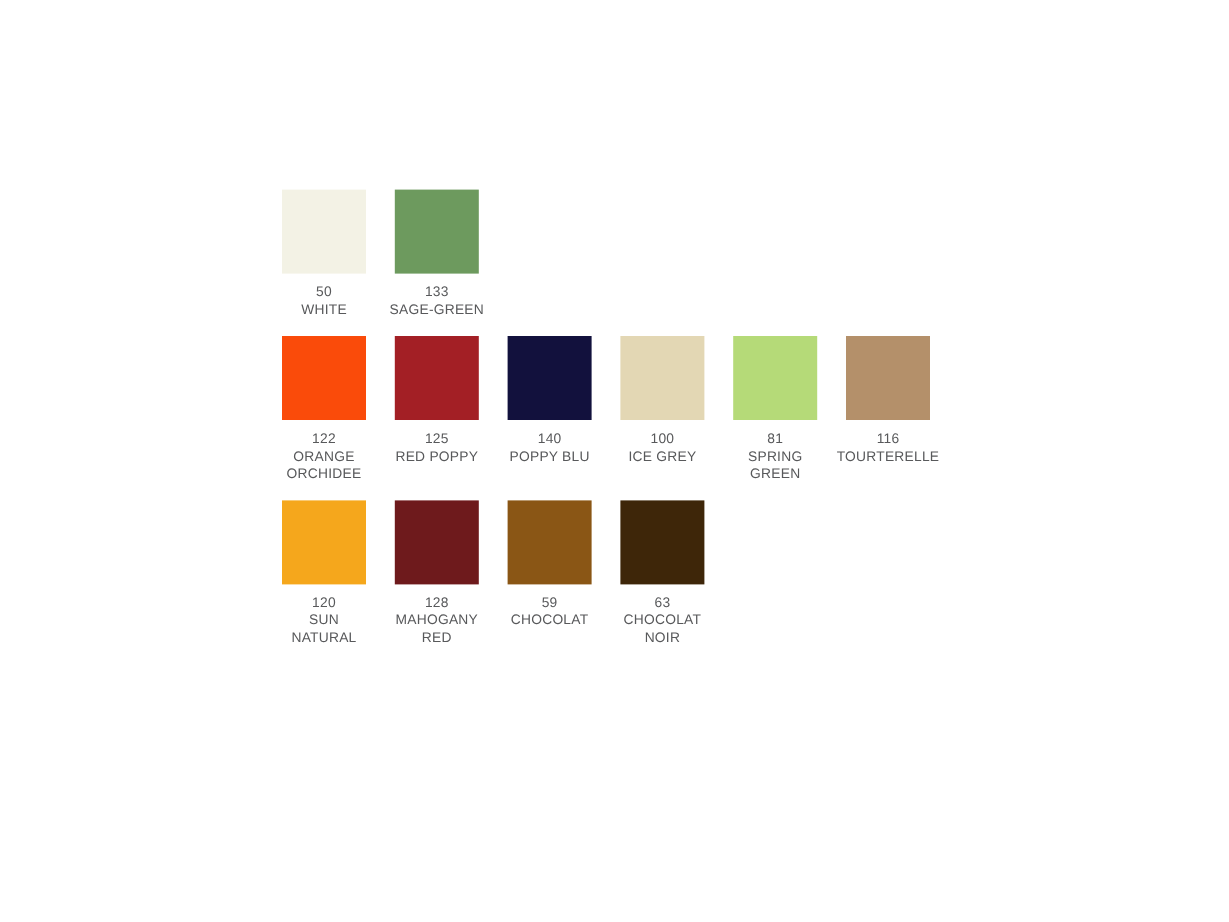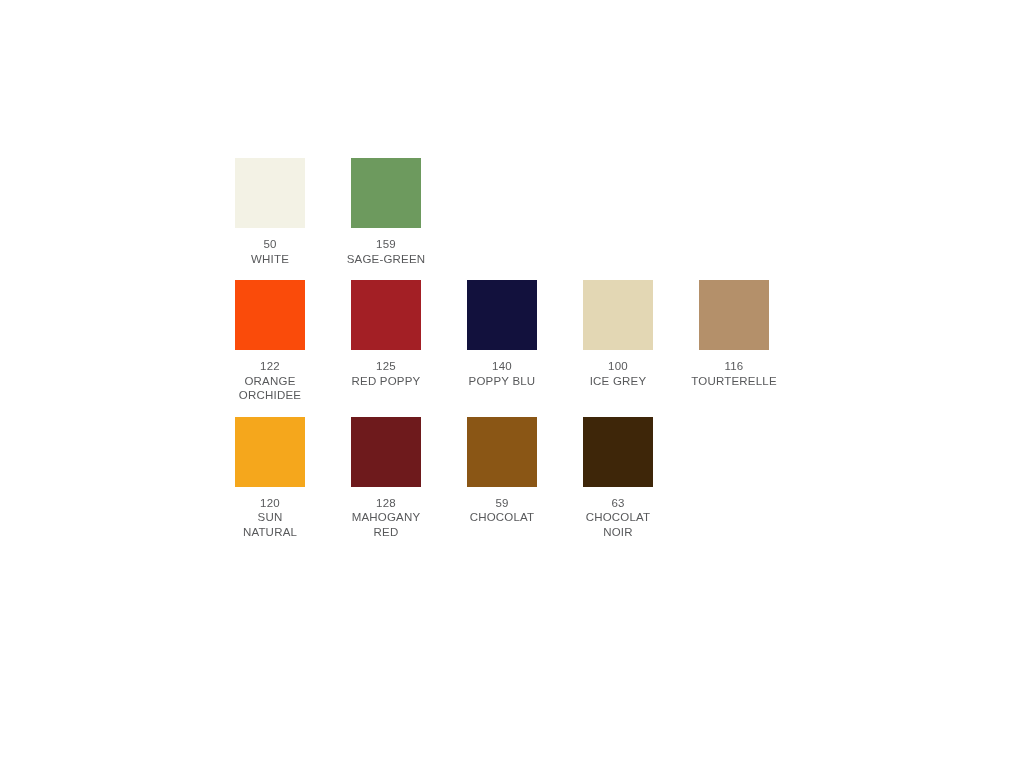--- a/index.html
+++ b/index.html
@@ -18,21 +18,20 @@
     position: absolute;
     left: 235px;
     top: 158px;
     width: 600px;
   }
   .swatch-row {
     display: flex;
     flex-direction: row;
     align-items: flex-start;
     margin-bottom: 14px;
-    gap: 22px;
   }
   .swatch-cell {
     width: 70px;
     margin-right: 24px;
     display: flex;
     flex-direction: column;
     align-items: center;
   }
   .swatch-chip {
     width: 70px;
@@ -65,21 +64,21 @@
     <div class="swatch-cell">
       <span class="swatch-chip" style="background-color: rgb(243, 242, 229);"></span>
       <span class="swatch-caption">
         <span class="swatch-code">50</span>
         <span class="swatch-name">WHITE</span>
       </span>
     </div>
     <div class="swatch-cell">
       <span class="swatch-chip" style="background-color: rgb(109, 154, 94);"></span>
       <span class="swatch-caption">
-        <span class="swatch-code">159</span>
+        <span class="swatch-code">133</span>
         <span class="swatch-name">SAGE-GREEN</span>
       </span>
     </div>
   </div>
 
   <div class="swatch-row">
     <div class="swatch-cell">
       <span class="swatch-chip" style="background-color: rgb(250, 75, 10);"></span>
       <span class="swatch-caption">
         <span class="swatch-code">122</span>
@@ -99,20 +98,28 @@
       <span class="swatch-caption">
         <span class="swatch-code">140</span>
         <span class="swatch-name">POPPY BLU</span>
       </span>
     </div>
     <div class="swatch-cell">
       <span class="swatch-chip" style="background-color: rgb(227, 215, 180);"></span>
       <span class="swatch-caption">
         <span class="swatch-code">100</span>
         <span class="swatch-name">ICE GREY</span>
+      </span>
+    </div>
+    <div class="swatch-cell">
+      <span class="swatch-chip" style="background-color: rgb(181, 218, 120);"></span>
+      <span class="swatch-caption">
+        <span class="swatch-code">81</span>
+        <span class="swatch-name">SPRING
+GREEN</span>
       </span>
     </div>
     <div class="swatch-cell">
       <span class="swatch-chip" style="background-color: rgb(180, 144, 106);"></span>
       <span class="swatch-caption">
         <span class="swatch-code">116</span>
         <span class="swatch-name">TOURTERELLE</span>
       </span>
     </div>
   </div>

